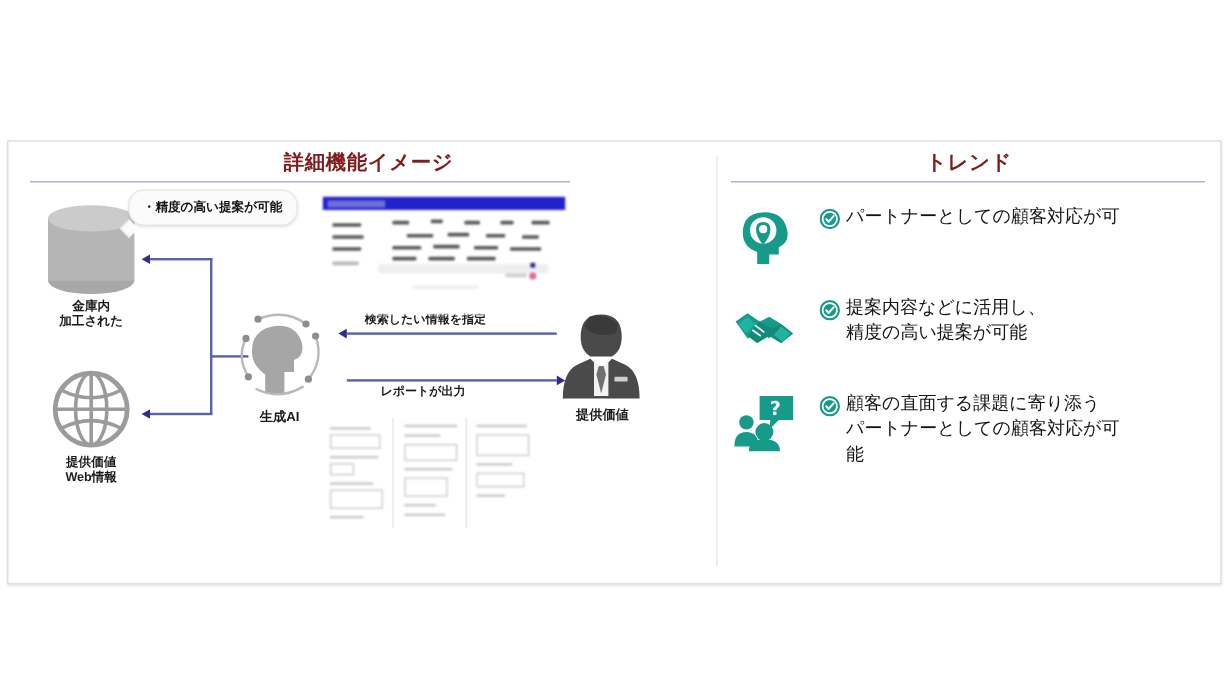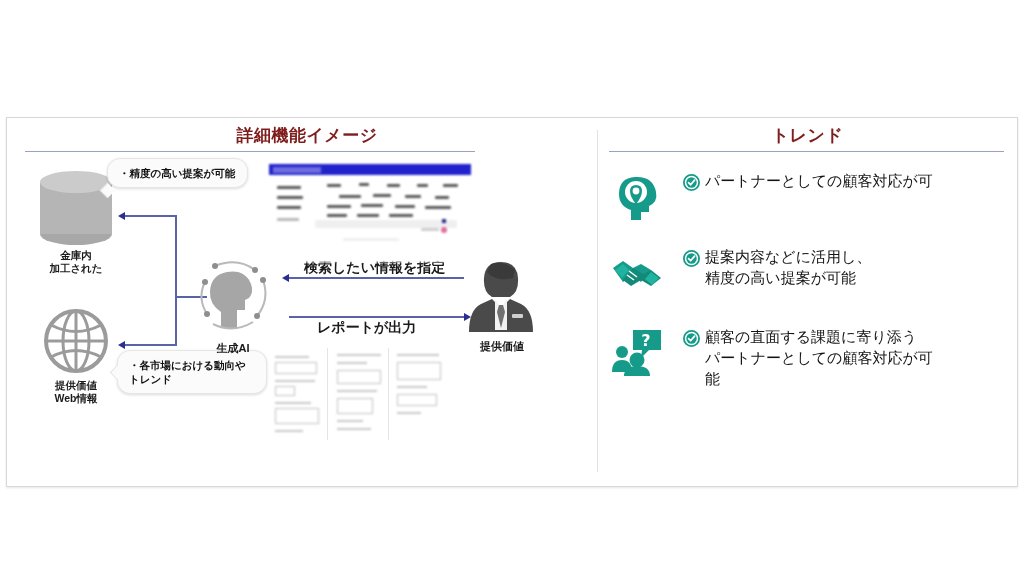--- a/index.html
+++ b/index.html
@@ -100,21 +100,21 @@
   
   #person { position: absolute; left: 458px; top: 140px; width: 72px; height: 78px; }
 
   
   .ln { position: absolute; background: #5b63a8; }
   .arrow { position: absolute; width: 0; height: 0; }
   .arrow-l { border-top: 4px solid transparent; border-bottom: 4px solid transparent; border-right: 7px solid #2a2f8f; }
   .arrow-r { border-top: 4px solid transparent; border-bottom: 4px solid transparent; border-left: 7px solid #2a2f8f; }
 
   .flow-lbl {
-    position: absolute; font-size: 14px; font-weight: 700;
+    position: absolute; font-size: 10px; font-weight: 700;
     color: #1a1a1a; white-space: nowrap; filter: blur(0.2px);
   }
 
   
   #report {
     position: absolute; left: 262px; top: 46px; width: 202px; height: 98px;
     background: #ffffff; filter: blur(0.9px);
   }
   #report-bar { position:absolute; left:0; top:0; width:202px; height:11px; background:#2222cc; }
   #report-bar i { position:absolute; left:4px; top:2.5px; width:48px; height:6px; background:#6d6de0; }
@@ -173,25 +173,20 @@
         <path d="M8 17 Q33 30 58 17" fill="none" stroke="#9b9b9b" stroke-width="3"></path>
         <path d="M8 49 Q33 36 58 49" fill="none" stroke="#9b9b9b" stroke-width="3"></path>
       </svg>
     </div>
     <div class="lbl" style="left:14px; top:261px; width:110px;">提供価値
 Web情報</div>
 
     <div class="callout" id="callout-1">
       <div class="tail"></div>
       <span>・精度の高い提案が可能</span>
-    </div>
-    <div class="callout" id="callout-2">
-      <div class="tail"></div>
-      <span>・各市場における動向や
-トレンド</span>
     </div>
 
     <div class="ln" style="left:118px; top:97px; width:52px; height:1.6px;"></div>
     <div class="arrow arrow-l" style="left:111px; top:94px;"></div>
     <div class="ln" style="left:168px; top:97px; width:1.6px; height:130px;"></div>
     <div class="ln" style="left:168px; top:178px; width:32px; height:1.6px;"></div>
     <div class="ln" style="left:118px; top:226px; width:52px; height:1.6px;"></div>
     <div class="arrow arrow-l" style="left:111px; top:223px;"></div>
 
     <div id="ai">

